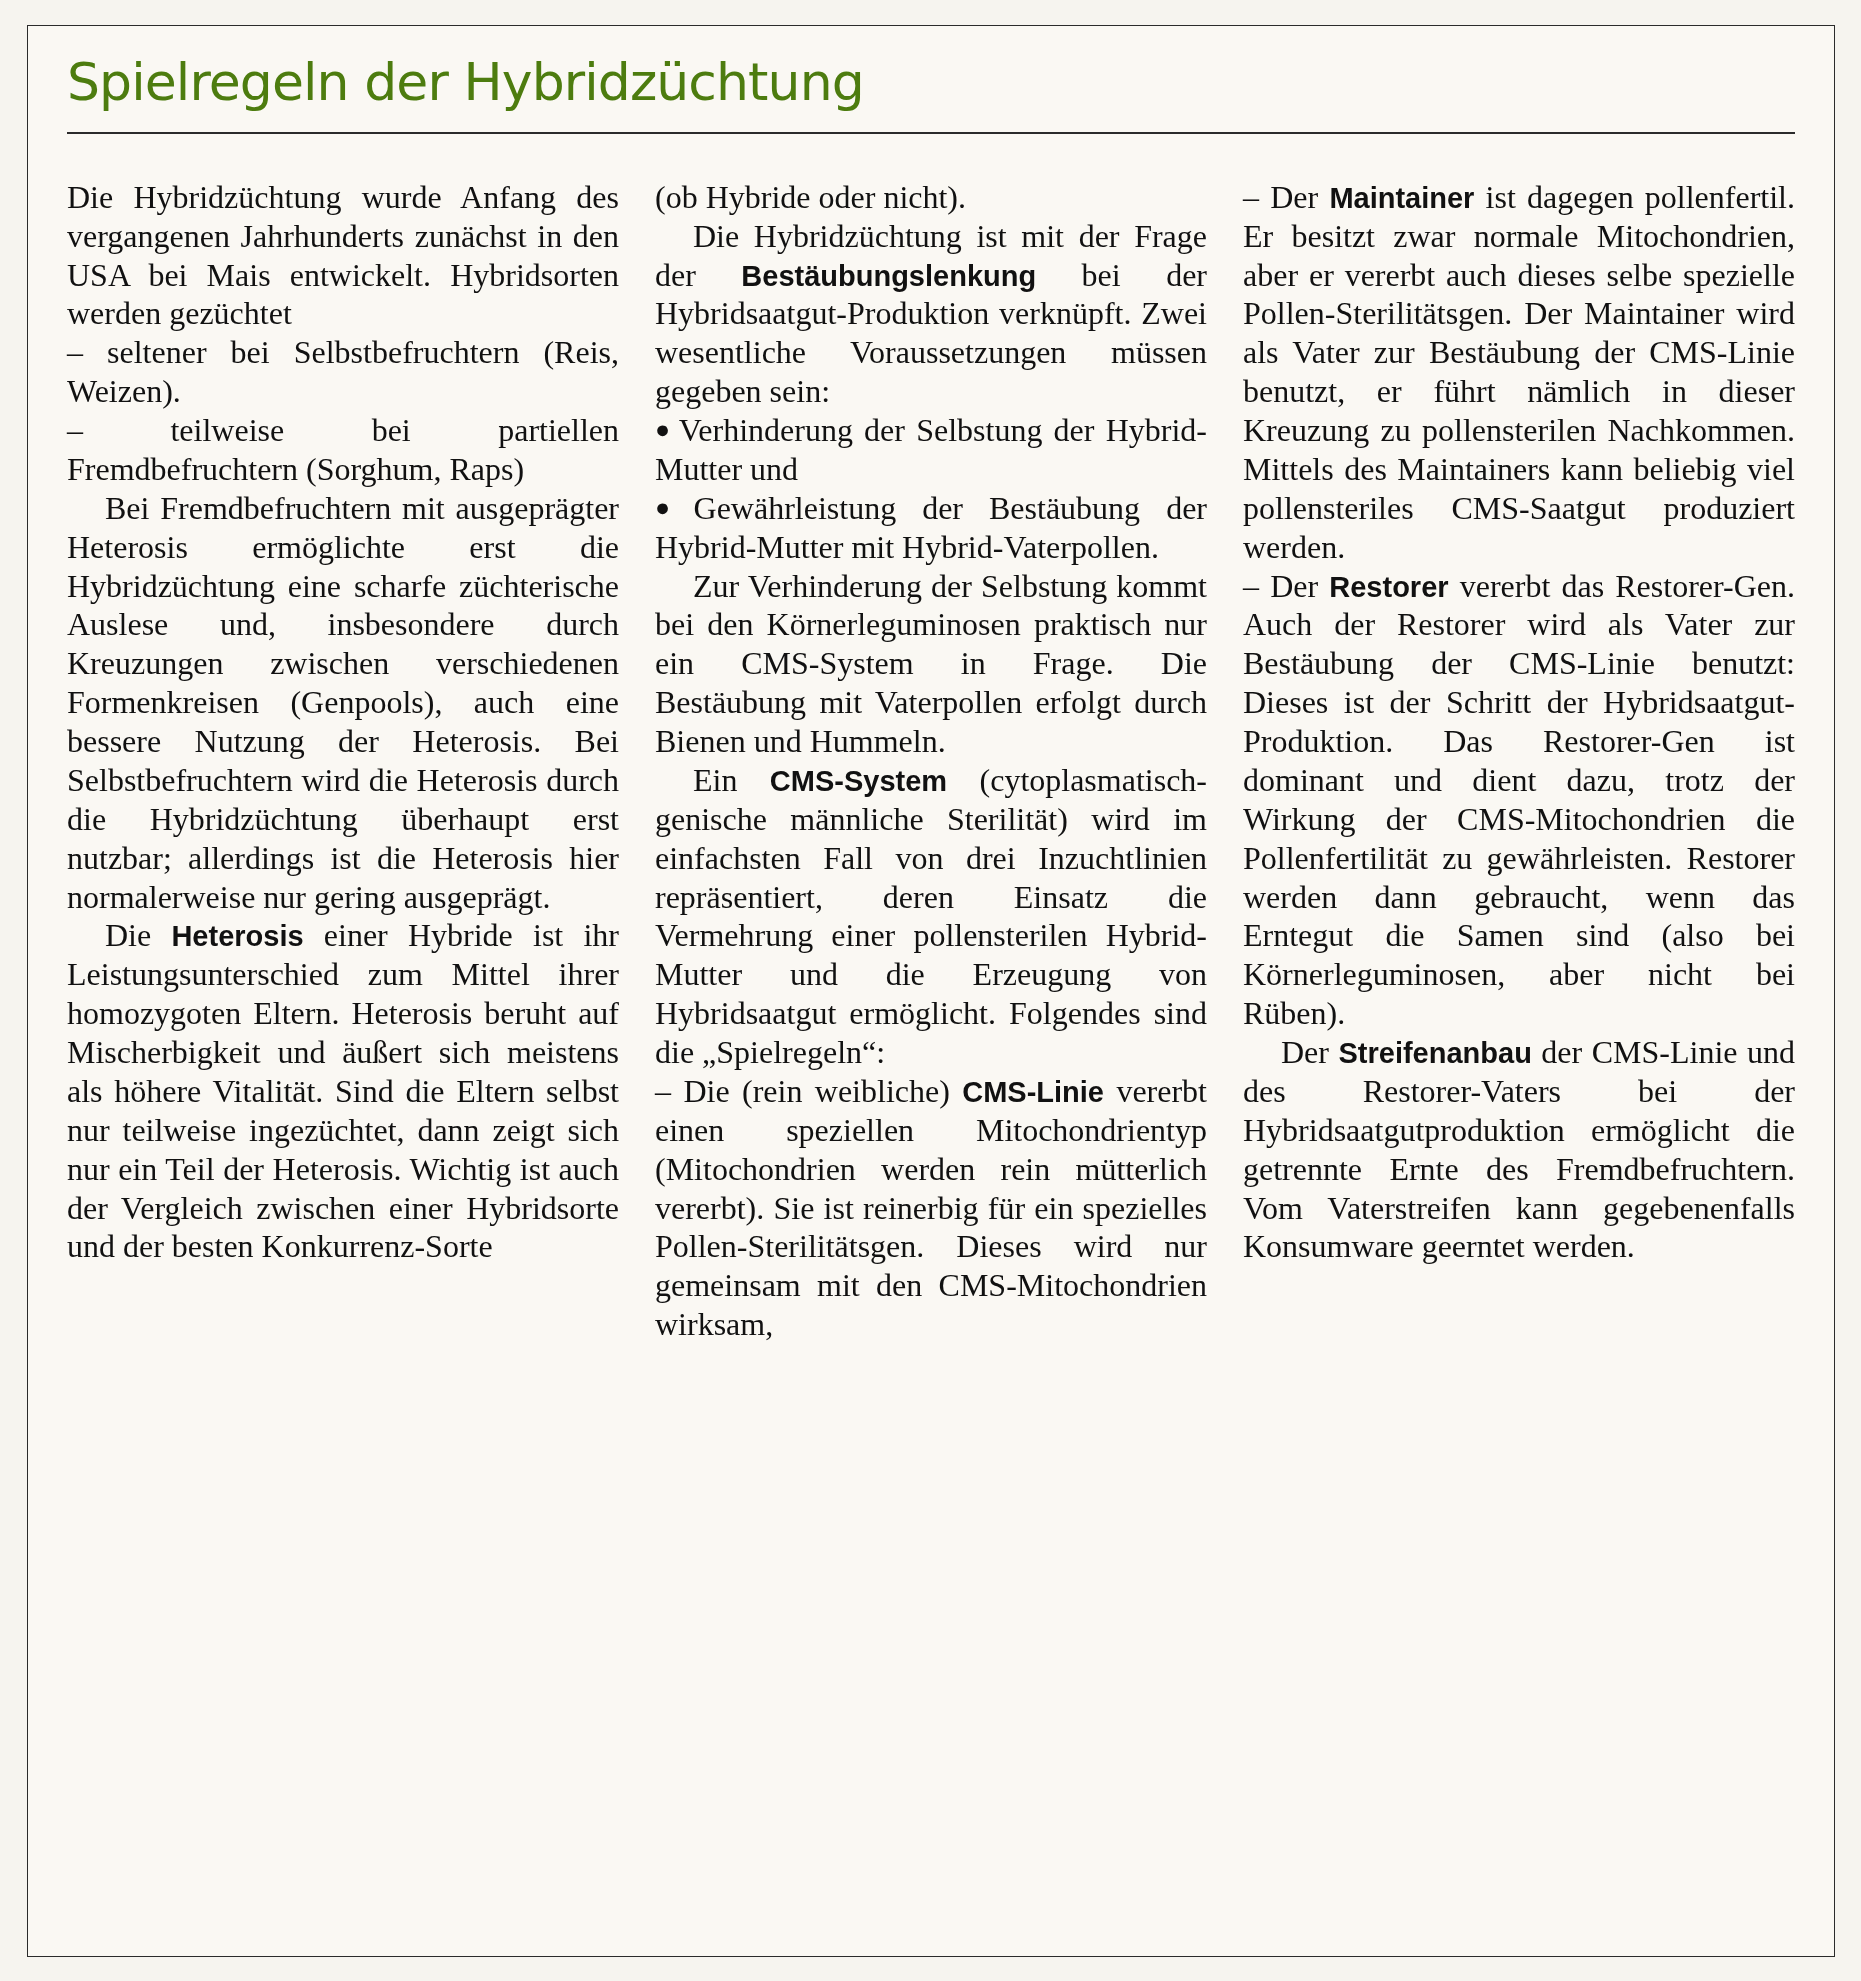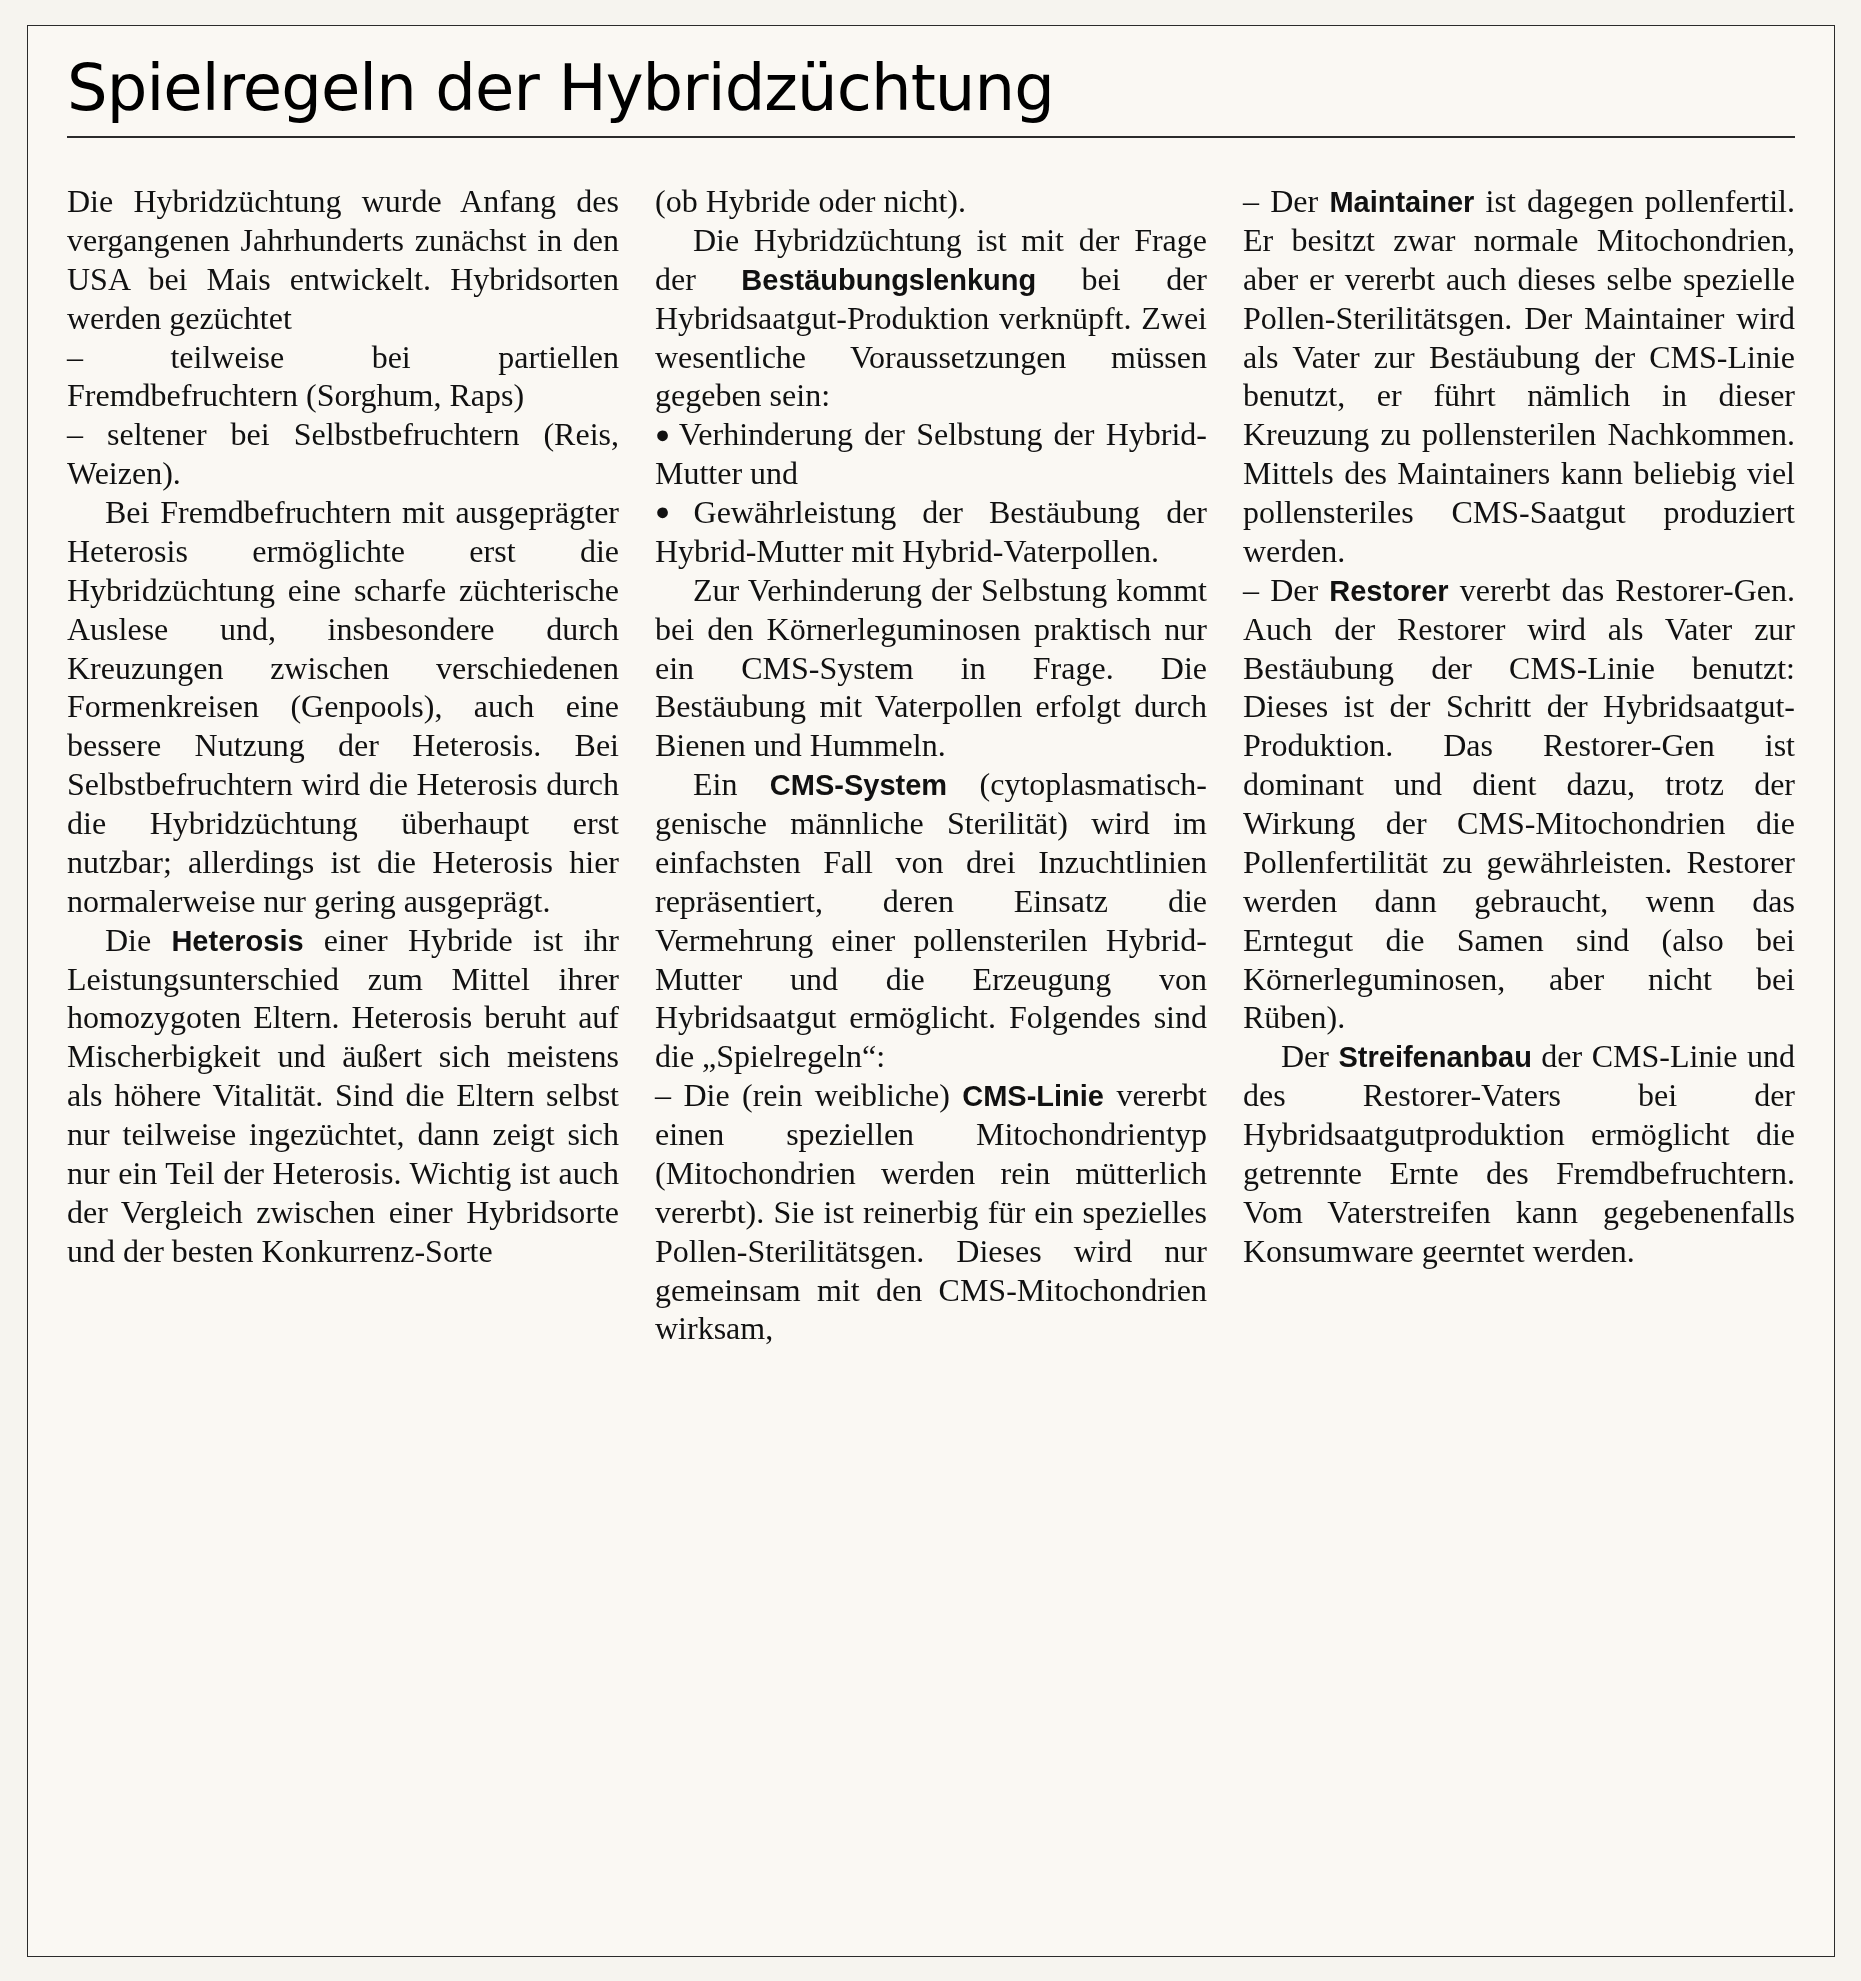--- a/index.html
+++ b/index.html
@@ -29,25 +29,25 @@
     bottom: 25px;
     background: #faf8f3;
     border: 1.8px solid #2b2b2b;
     box-sizing: border-box;
     padding: 30px 39px 27px 39px;
     overflow: hidden;
   }
   .headline {
     font-family: "DejaVu Sans", sans-serif;
     font-weight: 400;
-    font-size: 64px;
+    font-size: 52px;
     line-height: 1.02;
     letter-spacing: -0.9px;
-    color: #000000;
-    margin: 0 0 15px 0;
+    color: #4d7c0f;
+    margin: 0 0 23px 0;
     white-space: nowrap;
   }
   .rule {
     height: 1.8px;
     background: #2b2b2b;
     margin: 0 0 16px 0;
   }
   .columns {
     display: flex;
     gap: 36px;
@@ -95,22 +95,22 @@
 <div class="page">
   <div class="sheet">
 
     <h1 class="headline">Spielregeln der Hybridzüchtung</h1>
 
     <div class="rule"></div>
 
     <div class="columns">
       <div class="col">
           <p><span>Die Hybridzüchtung wurde Anfang des vergangenen Jahrhunderts zunächst in den USA bei Mais entwickelt. Hybridsorten werden gezüchtet</span></p>
+          <p class="hang"><span>– seltener bei Selbstbefruchtern (Reis, Weizen).</span></p>
           <p class="hang"><span>– teilweise bei partiellen Fremdbefruchtern (Sorghum, Raps)</span></p>
-          <p class="hang"><span>– seltener bei Selbstbefruchtern (Reis, Weizen).</span></p>
           <p class="indent"><span>Bei Fremdbefruchtern mit ausgeprägter Heterosis ermöglichte erst die Hybridzüchtung eine scharfe züchterische Auslese und, insbesondere durch Kreuzungen zwischen verschiedenen Formenkreisen (Genpools), auch eine bessere Nutzung der Heterosis. Bei Selbstbefruchtern wird die Heterosis durch die Hybridzüchtung überhaupt erst nutzbar; allerdings ist die Heterosis hier normalerweise nur gering ausgeprägt.</span></p>
           <p class="indent"><span>Die </span><span class="sans-inline">Heterosis</span><span> einer Hybride ist ihr Leistungsunterschied zum Mittel ihrer homozygoten Eltern. Heterosis beruht auf Mischerbigkeit und äußert sich meistens als höhere Vitalität. Sind die Eltern selbst nur teilweise ingezüchtet, dann zeigt sich nur ein Teil der Heterosis. Wichtig ist auch der Vergleich zwischen einer Hybridsorte und der besten Konkurrenz-Sorte</span></p>
         </div>
       <div class="col">
           <p><span>(ob Hybride oder nicht).</span></p>
           <p class="indent"><span>Die Hybridzüchtung ist mit der Frage der </span><span class="sans-inline">Bestäubungslenkung</span><span> bei der Hybridsaatgut-Produktion verknüpft. Zwei wesentliche Voraussetzungen müssen gegeben sein:</span></p>
           <p class="bullet"><span class="bullet-dot">●</span><span>Verhinderung der Selbstung der Hybrid-Mutter und</span></p>
           <p class="bullet"><span class="bullet-dot">●</span><span>Gewährleistung der Bestäubung der Hybrid-Mutter mit Hybrid-Vaterpollen.</span></p>
           <p class="indent"><span>Zur Verhinderung der Selbstung kommt bei den Körnerleguminosen praktisch nur ein CMS-System in Frage. Die Bestäubung mit Vaterpollen erfolgt durch Bienen und Hummeln.</span></p>
           <p class="indent"><span>Ein </span><span class="sans-inline">CMS-System</span><span> (cytoplasmatisch-genische männliche Sterilität) wird im einfachsten Fall von drei Inzuchtlinien repräsentiert, deren Einsatz die Vermehrung einer pollensterilen Hybrid-Mutter und die Erzeugung von Hybridsaatgut ermöglicht. Folgendes sind die „Spielregeln“:</span></p>

